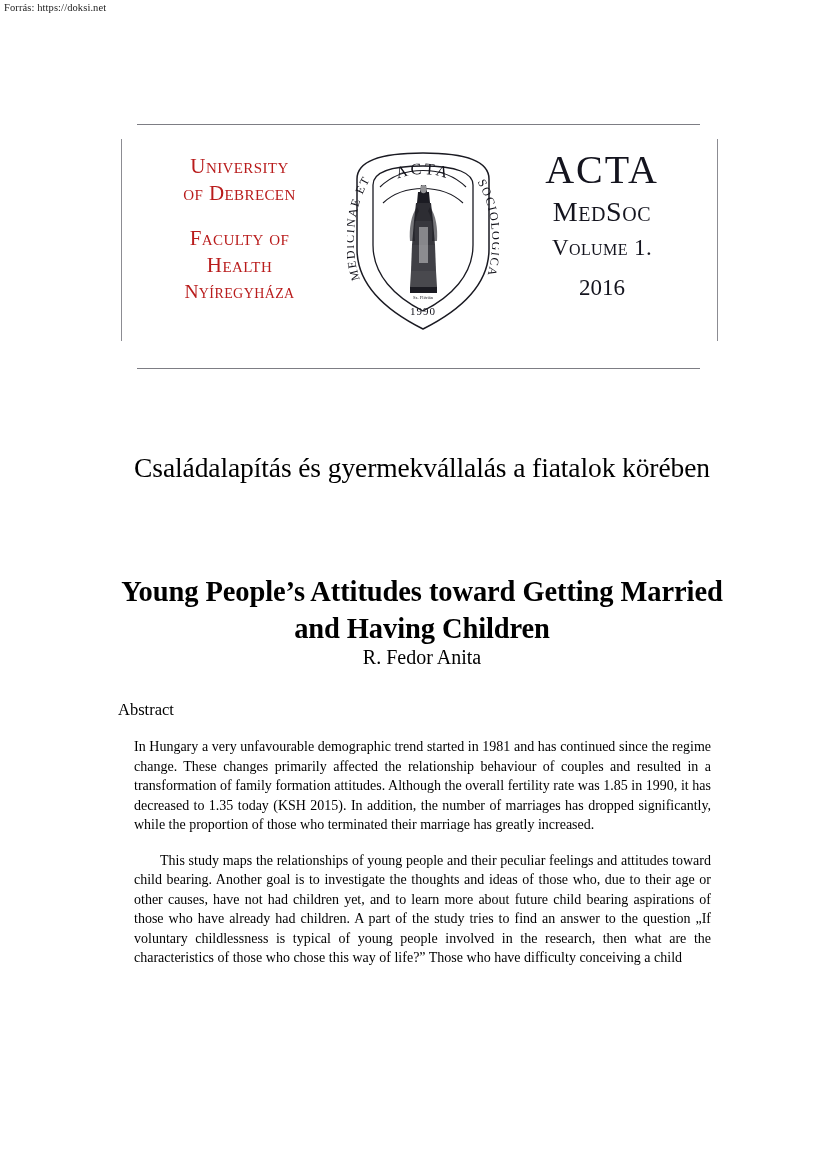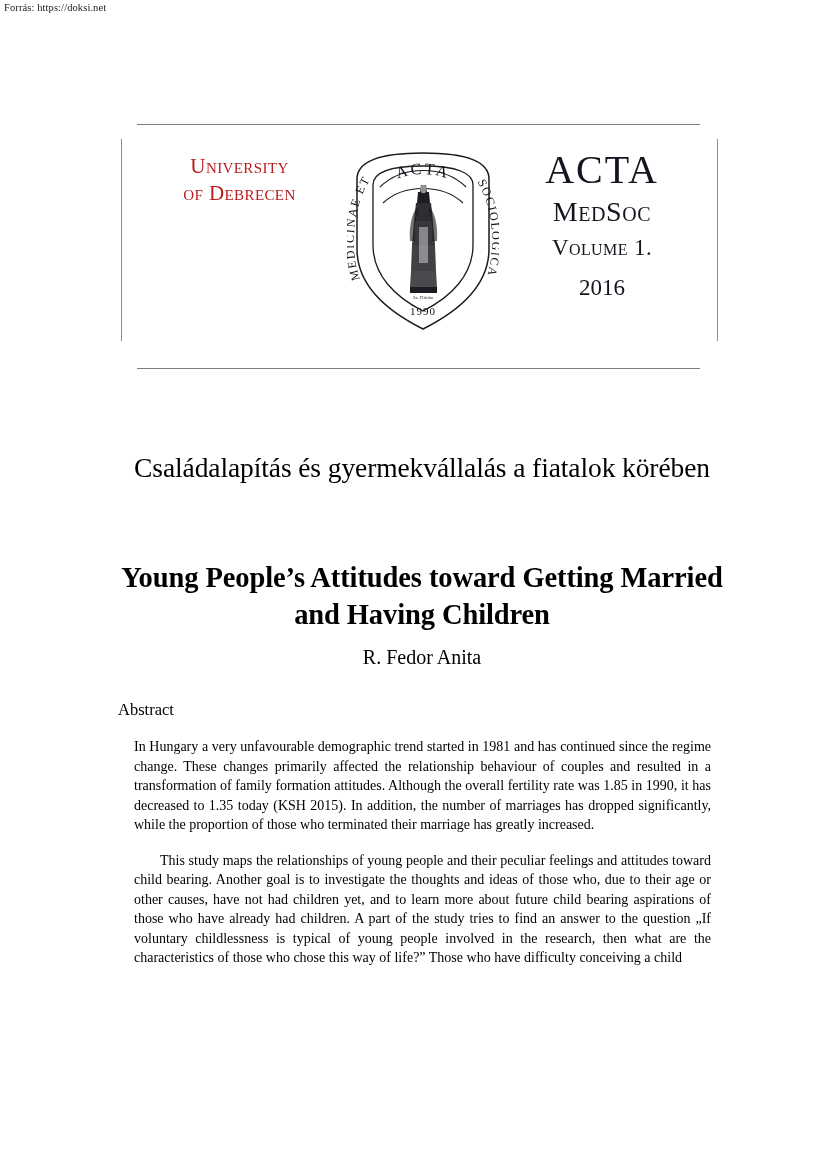--- a/index.html
+++ b/index.html
@@ -133,21 +133,21 @@
     width: 608px;
     text-align: center;
     font-weight: normal;
     font-size: 27.5px;
     line-height: 1.30;
     letter-spacing: -0.1px;
   }
   #title-en {
     position: absolute;
     left: 113px;
-    top: 540px;
+    top: 554px;
     width: 618px;
     text-align: center;
     font-weight: bold;
     font-size: 28.5px;
     line-height: 1.30;
     letter-spacing: -0.1px;
   }
   #author {
     position: absolute;
     left: 118px;
@@ -191,20 +191,25 @@
   <div id="masthead-inner">
     <div class="rule-v" id="rule-v-left"></div>
     <div class="rule-v" id="rule-v-right"></div>
 
     <div id="masthead-grid">
 
       <div id="univ-block">
         <div class="grp">
           <div>University</div>
           <div>of Debrecen</div>
+        </div>
+        <div class="grp">
+          <div>Faculty of</div>
+          <div>Health</div>
+          <div class="line-sm">Nyíregyháza</div>
         </div>
       </div>
 
       <div id="emblem-wrap">
         <svg width="152" height="192" viewBox="0 0 152 192">
           <defs>
             <path id="arcTop" d="M 34 44 A 58 48 0 0 1 118 44" fill="none"></path>
             <path id="arcLeft" d="M 12 132 A 70 96 0 0 1 22 36" fill="none"></path>
             <path id="arcRight" d="M 130 36 A 70 96 0 0 1 140 132" fill="none"></path>
             <path id="arcBot" d="M 30 150 A 62 58 0 0 0 122 150" fill="none"></path>

